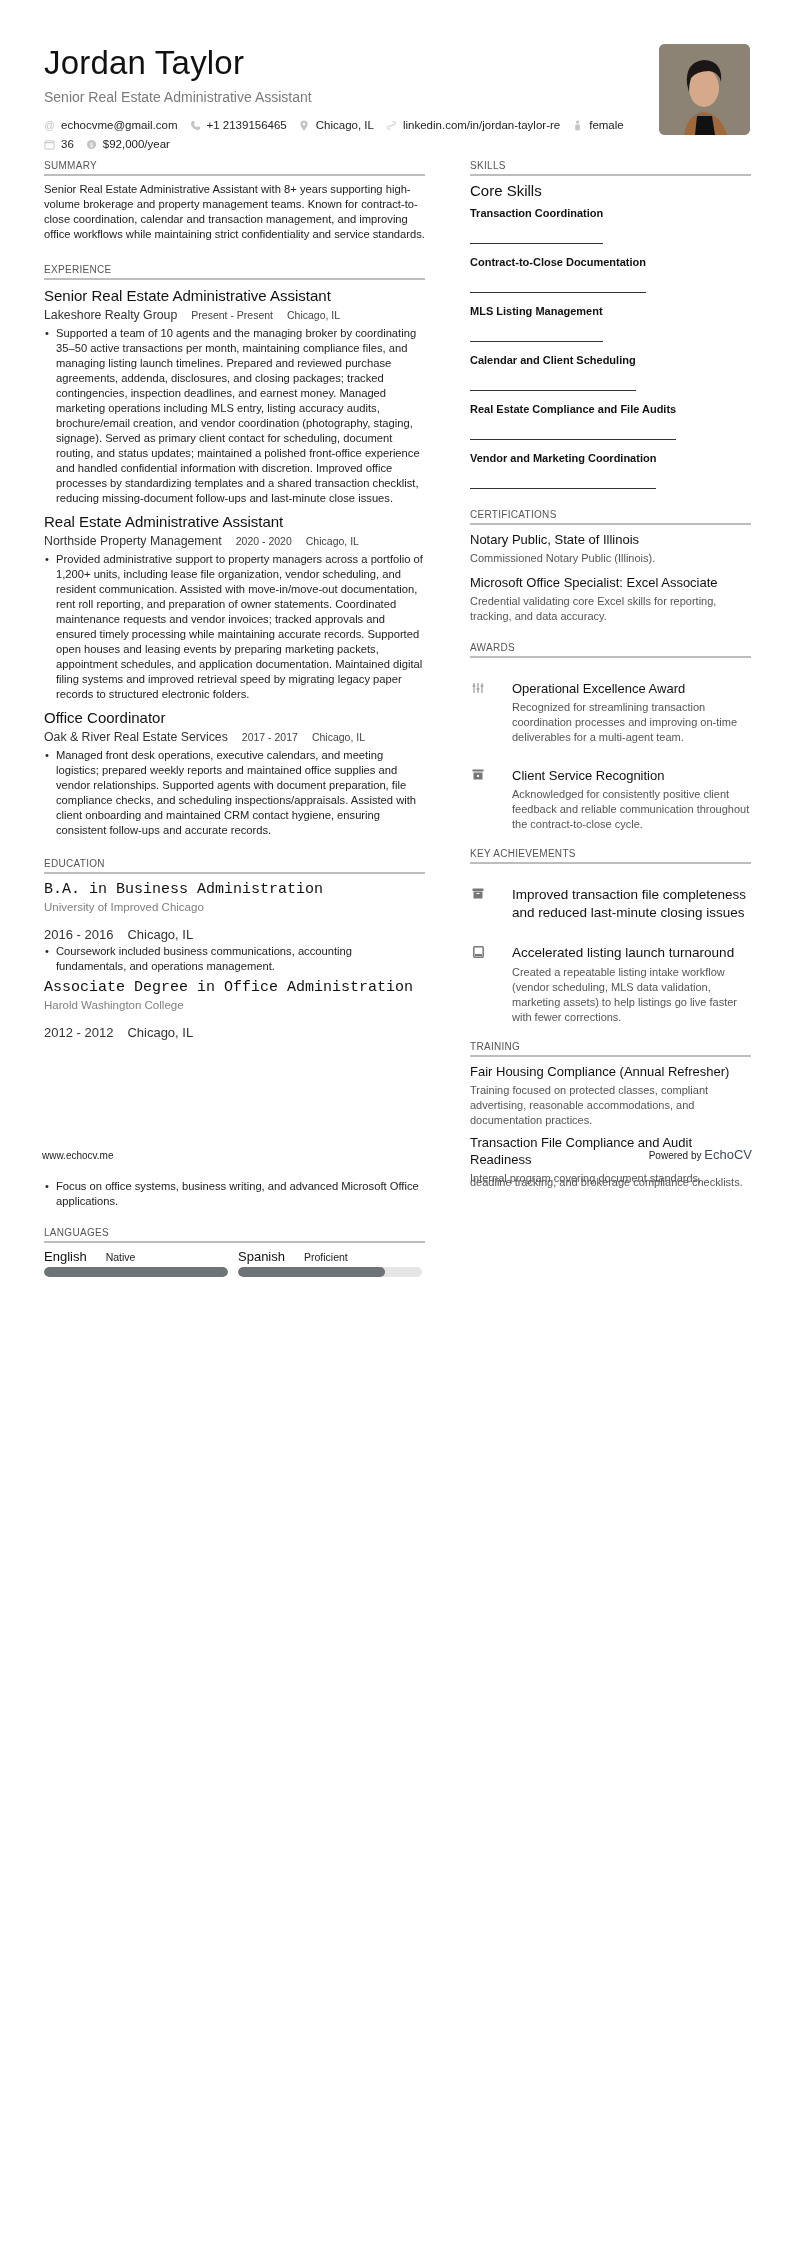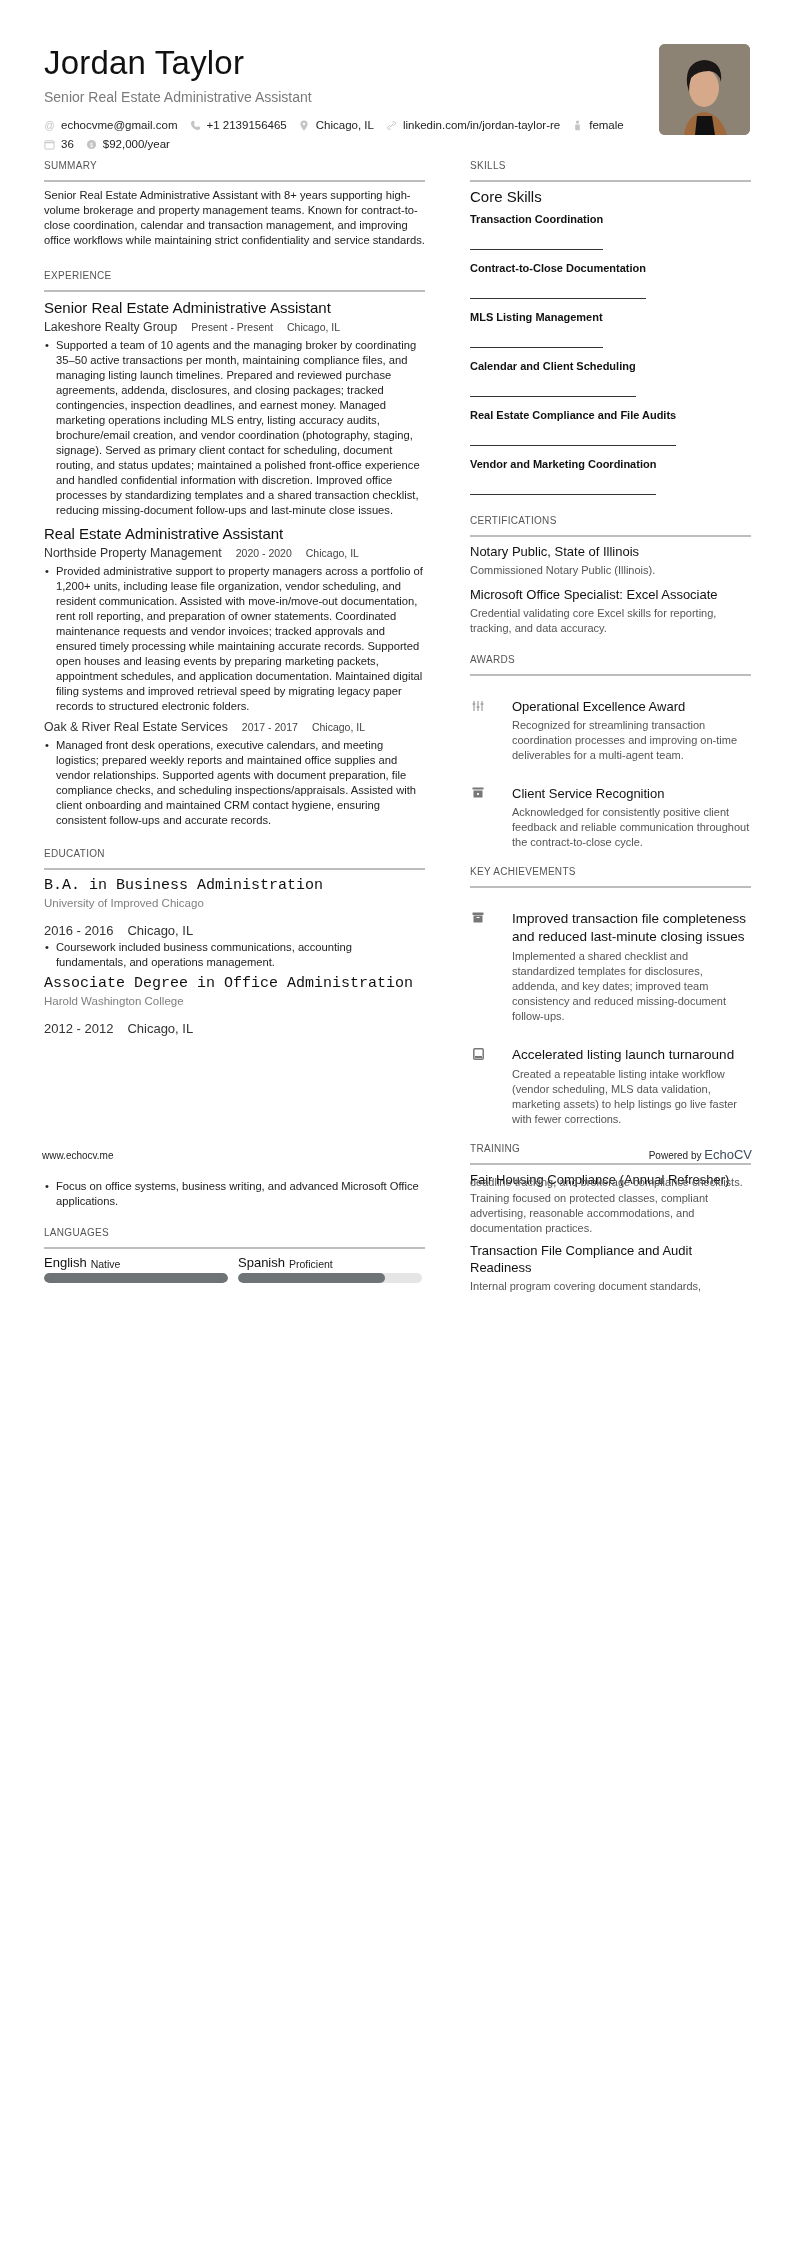--- a/index.html
+++ b/index.html
@@ -15,21 +15,21 @@
   .name { font-size: 33px; font-weight: 400; color: #111; letter-spacing: 0.2px; line-height: 38px; }
   .headline { font-size: 14px; color: #7a7a7a; margin-top: 6px; line-height: 18px; }
   .contacts { margin-top: 12px; font-size: 11.5px; color: #222; display: flex; flex-wrap: wrap; column-gap: 12px; row-gap: 4px; width: 610px; }
   .contact { display: inline-flex; align-items: center; gap: 6px; line-height: 15px; }
   .cicon { width: 11px; height: 11px; display: inline-flex; align-items: center; justify-content: center; color: #c4c4c4; font-size: 10px; }
   .photo { position: absolute; left: 659px; top: 44px; width: 91px; height: 91px; border-radius: 6px; overflow: hidden; background: #8a7f70; }
 
   
   .col-left { position: absolute; left: 44px; width: 381px; }
   .col-right { position: absolute; left: 470px; width: 281px; }
-  .sec-title { font-size: 10px; color: #555; letter-spacing: 0.3px; text-transform: uppercase; padding-bottom: 9px; border-bottom: 2px solid #bdbdbd; margin-bottom: 6px; }
+  .sec-title { font-size: 10px; color: #555; letter-spacing: 0.3px; text-transform: uppercase; padding-bottom: 3px; border-bottom: 2px solid #bdbdbd; margin-bottom: 6px; }
   .para { font-size: 11.2px; line-height: 15px; color: #222; }
 
   .job-title { font-size: 15px; color: #111; line-height: 19px; margin-top: 4px; }
   .job-meta { display: flex; align-items: baseline; gap: 14px; margin-top: 3px; }
   .company { font-size: 12.3px; color: #333; }
   .jmeta { font-size: 10.5px; color: #444; }
   .bullet { display: flex; gap: 6px; font-size: 11.2px; line-height: 15px; color: #222; margin-top: 4px; }
   .bullet .dot { width: 6px; flex: 0 0 6px; text-align: center; }
 
   .edu-degree { font-size: 15px; color: #111; line-height: 19px; margin-top: 4px; font-family: Liberation Mono, monospace; }
@@ -50,21 +50,21 @@
   .item-title { font-size: 13px; color: #111; line-height: 17px; }
   .item-title.big { font-size: 13.5px; line-height: 18px; }
   .item-desc { font-size: 11px; color: #555; line-height: 15px; margin-top: 3px; }
 
   .footer { position: absolute; left: 42px; width: 710px; display: flex; justify-content: space-between; align-items: baseline; font-size: 10px; color: #222; margin-top: 35px; }
   .footer .brand { font-size: 13px; color: #3f4a5c; }
 
   
   .langs { display: flex; gap: 10px; }
   .lang { width: 184px; }
-  .lang-head { display: flex; gap: 4px; align-items: flex-end; }
+  .lang-head { display: flex; gap: 19px; align-items: center; }
   .lang-name { font-size: 13px; color: #111; }
   .lang-level { font-size: 10.5px; color: #222; }
   .bar { margin-top: 3px; height: 10px; border-radius: 5px; background: #e5e5e5; overflow: hidden; }
   .bar-fill { height: 100%; background: #6e7375; border-radius: 5px; }
 </style>
 </head>
 <body>
 
 <div class="page page1">
 
@@ -170,20 +170,21 @@
           <span class="jmeta">2020 - 2020</span>
           <span class="jmeta">Chicago, IL</span>
         </div>
         <div class="bullet">
           <span class="dot">•</span>
           <span>Provided administrative support to property managers across a portfolio of 1,200+ units, including lease file organization, vendor scheduling, and resident communication. Assisted with move-in/move-out documentation, rent roll reporting, and preparation of owner statements. Coordinated maintenance requests and vendor invoices; tracked approvals and ensured timely processing while maintaining accurate records. Supported open houses and leasing events by preparing marketing packets, appointment schedules, and application documentation. Maintained digital filing systems and improved retrieval speed by migrating legacy paper records to structured electronic folders.</span>
         </div>
       </div>
 
       <div style="margin-top:6px;">
+        <div class="job-title">Office Coordinator</div>
         <div class="job-meta">
           <span class="company">Oak &amp; River Real Estate Services</span>
           <span class="jmeta">2017 - 2017</span>
           <span class="jmeta">Chicago, IL</span>
         </div>
         <div class="bullet">
           <span class="dot">•</span>
           <span>Managed front desk operations, executive calendars, and meeting logistics; prepared weekly reports and maintained office supplies and vendor relationships. Supported agents with document preparation, file compliance checks, and scheduling inspections/appraisals. Assisted with client onboarding and maintained CRM contact hygiene, ensuring consistent follow-ups and accurate records.</span>
         </div>
       </div>
@@ -274,21 +275,20 @@
       <div class="item-row">
         <div class="item-icon">
           <svg width="12" height="11" viewBox="0 0 12 11">
               <rect x="0.5" y="0.5" width="11" height="2.5" rx="0.5" fill="#777"></rect>
               <rect x="1.5" y="3.5" width="9" height="7" rx="0.5" fill="#777"></rect>
               <rect x="4.5" y="5" width="3" height="1" fill="#fff"></rect>
             </svg>
         </div>
         <div class="item-body">
           <div class="item-title big">Improved transaction file completeness and reduced last-minute closing issues</div>
-          <div class="item-desc">Implemented a shared checklist and standardized templates for disclosures, addenda, and key dates; improved team consistency and reduced missing-document follow-ups.</div>
         </div>
       </div>
       <div class="item-row">
         <div class="item-icon">
           <svg width="11" height="12" viewBox="0 0 11 12">
               <rect x="0.8" y="0.8" width="9.4" height="10.4" rx="1" stroke="#777" stroke-width="1.5" fill="none"></rect>
               <rect x="2" y="8" width="7" height="2" fill="#777"></rect>
             </svg>
         </div>
         <div class="item-body">

